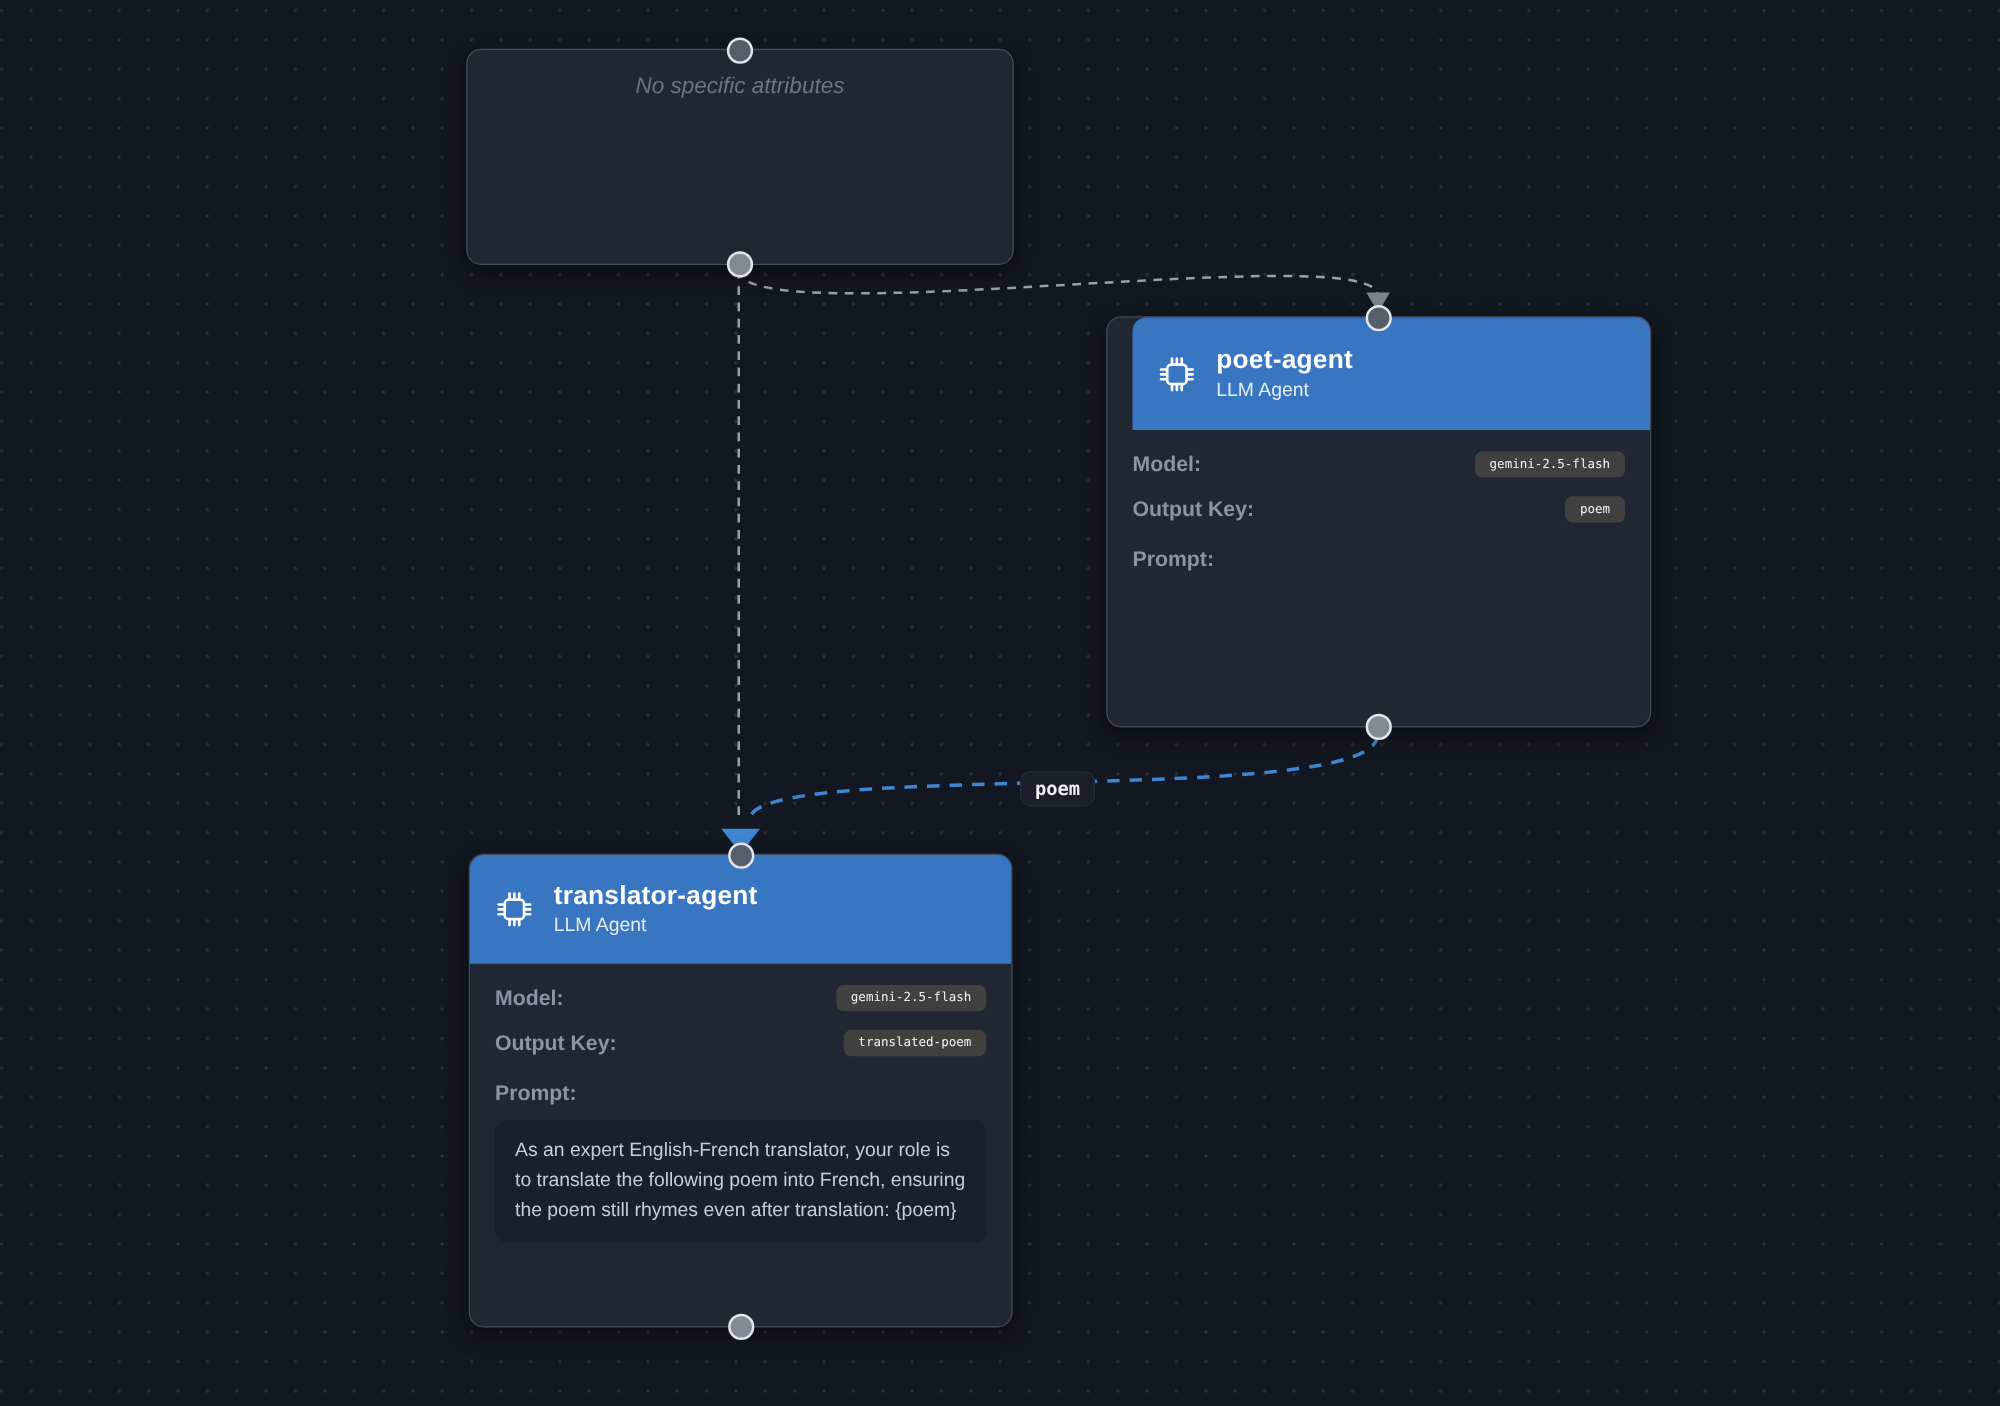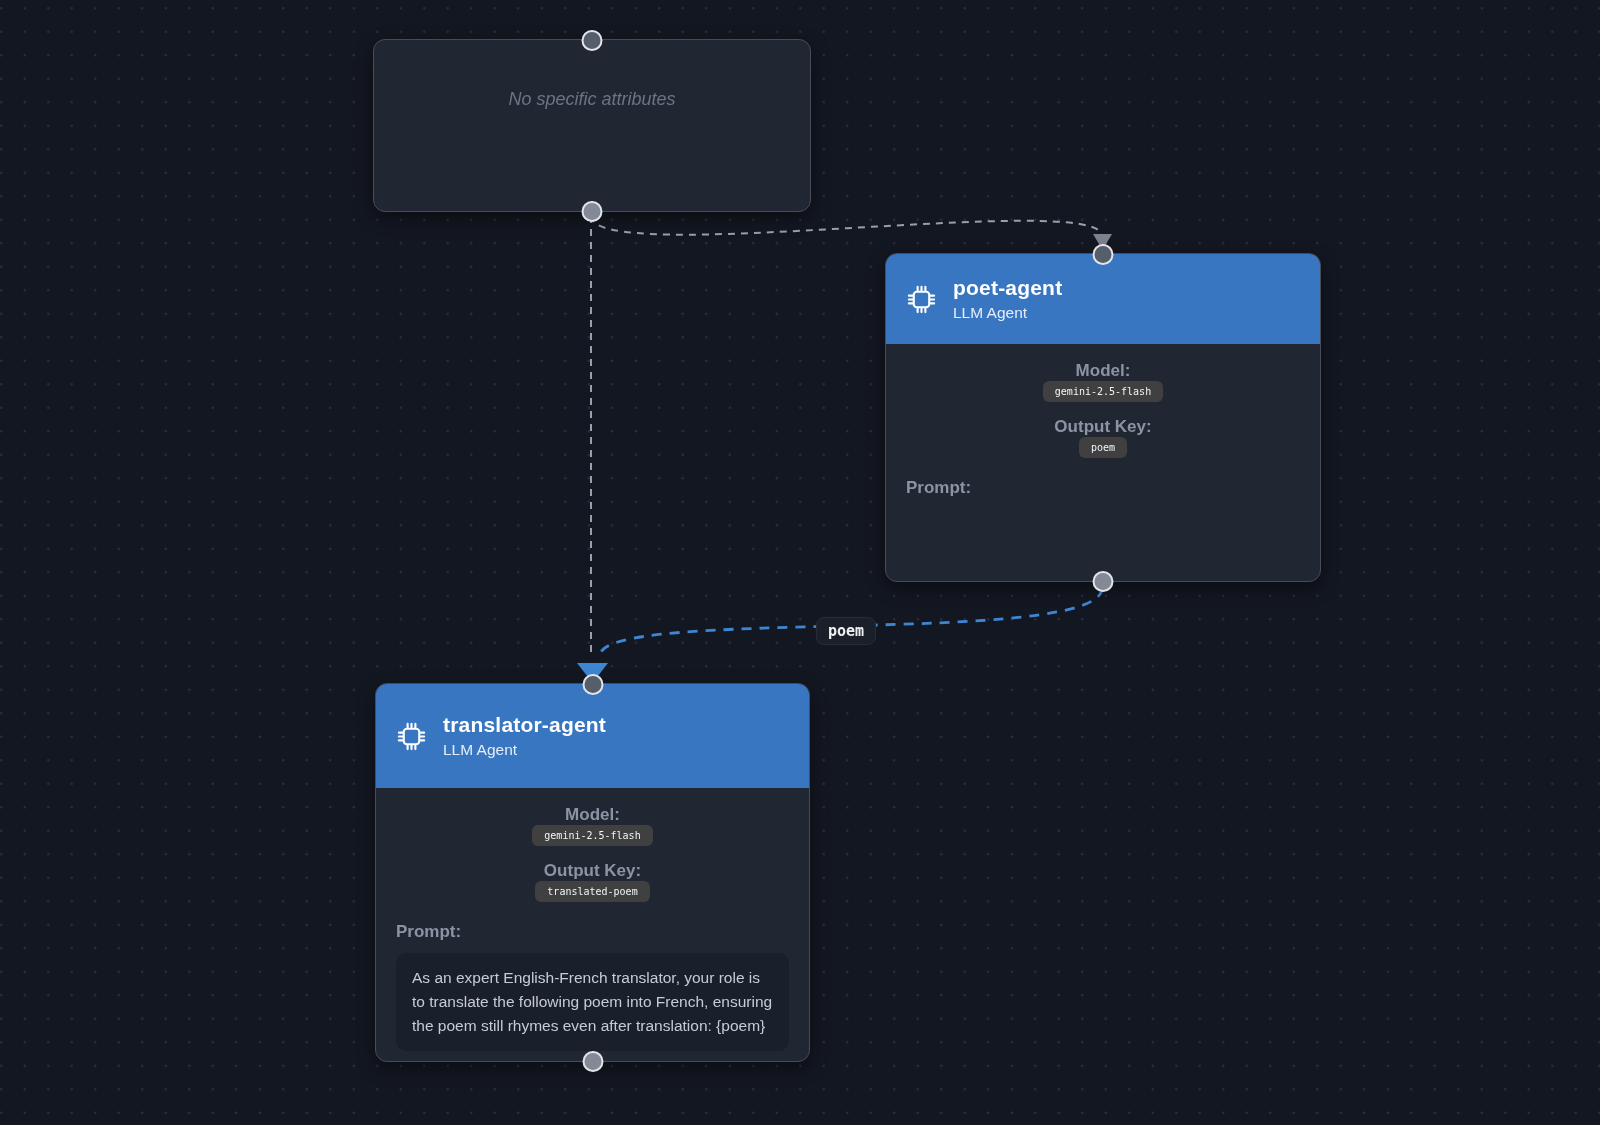--- a/index.html
+++ b/index.html
@@ -34,26 +34,26 @@
     border-radius:11px 11px 0 0;
   }
   .hdr-orange{background:#cd7d2d;}
   .hdr-blue{background:#3876c2;}
   .hicon{width:31px;height:31px;flex:0 0 auto;}
   .ntitle{font-size:21px;font-weight:700;color:#ffffff;letter-spacing:.2px;line-height:1.15;}
   .nsub{font-size:15.5px;color:rgba(255,255,255,.87);margin-top:3px;}
 
   .node-body{padding:17px 20px 18px;}
   .body-center{
-    display:flex;align-items:center;justify-content:center;
+    display:flex;justify-content:center;
     height:82px;padding:18px;
   }
   .empty-text{font-style:italic;color:#6c7384;font-size:18px;}
 
-  .frow{display:flex;justify-content:space-between;align-items:center;margin-bottom:15px;flex-direction:column;}
+  .frow{display:flex;justify-content:space-between;align-items:center;margin-bottom:15px;}
   .flabel{color:#8b93a4;font-size:17px;font-weight:600;}
   .fvalue{
     font-family:"DejaVu Sans Mono",monospace;
     font-size:10px;color:#f1f3f6;
     background:#404040;border-radius:6px;
     padding:5px 12px;white-space:nowrap;
   }
   .prompt-label{display:block;margin:20px 0 11px;}
   .prompt-box{
     background:#1a202b;border-radius:10px;
@@ -97,21 +97,21 @@
   <div class="node" style="left:373px;top:39px;width:436px;height:171px;">
     <div class="handle handle-top"></div>
     <div class="node-body body-center">
       <span class="empty-text">No specific attributes</span>
     </div>
     <div class="handle handle-bottom"></div>
   </div>
 
   <div class="node" style="left:885px;top:253px;width:434px;height:327px;">
     <div class="handle handle-top"></div>
-    <div class="node-header hdr-blue" style="height:90px;">
+    <div class="node-header hdr-blue" style="height:90px;margin-left:20px;">
       <svg class="hicon" viewBox="0 0 32 32">
         <g stroke="#ffffff" stroke-width="2.2" fill="none" stroke-linecap="round">
           <rect x="8" y="8" width="16" height="16" rx="3.2"></rect>
           <line x1="12" y1="3" x2="12" y2="6.5"></line>
             <line x1="16" y1="3" x2="16" y2="6.5"></line>
             <line x1="20" y1="3" x2="20" y2="6.5"></line>
           <line x1="12" y1="25.5" x2="12" y2="29"></line>
             <line x1="16" y1="25.5" x2="16" y2="29"></line>
             <line x1="20" y1="25.5" x2="20" y2="29"></line>
           <line x1="3" y1="12" x2="6.5" y2="12"></line>
@@ -136,21 +136,21 @@
         <span class="flabel">Output Key:</span>
         <span class="fvalue">poem</span>
       </div>
       <span class="flabel prompt-label">Prompt:</span>
     </div>
     <div class="handle handle-bottom"></div>
   </div>
 
   <div class="node" style="left:375px;top:683px;width:433px;height:377px;">
     <div class="handle handle-top"></div>
-    <div class="node-header hdr-blue" style="height:104px;">
+    <div class="node-header hdr-blue" style="height:87px;">
       <svg class="hicon" viewBox="0 0 32 32">
         <g stroke="#ffffff" stroke-width="2.2" fill="none" stroke-linecap="round">
           <rect x="8" y="8" width="16" height="16" rx="3.2"></rect>
           <line x1="12" y1="3" x2="12" y2="6.5"></line>
             <line x1="16" y1="3" x2="16" y2="6.5"></line>
             <line x1="20" y1="3" x2="20" y2="6.5"></line>
           <line x1="12" y1="25.5" x2="12" y2="29"></line>
             <line x1="16" y1="25.5" x2="16" y2="29"></line>
             <line x1="20" y1="25.5" x2="20" y2="29"></line>
           <line x1="3" y1="12" x2="6.5" y2="12"></line>

